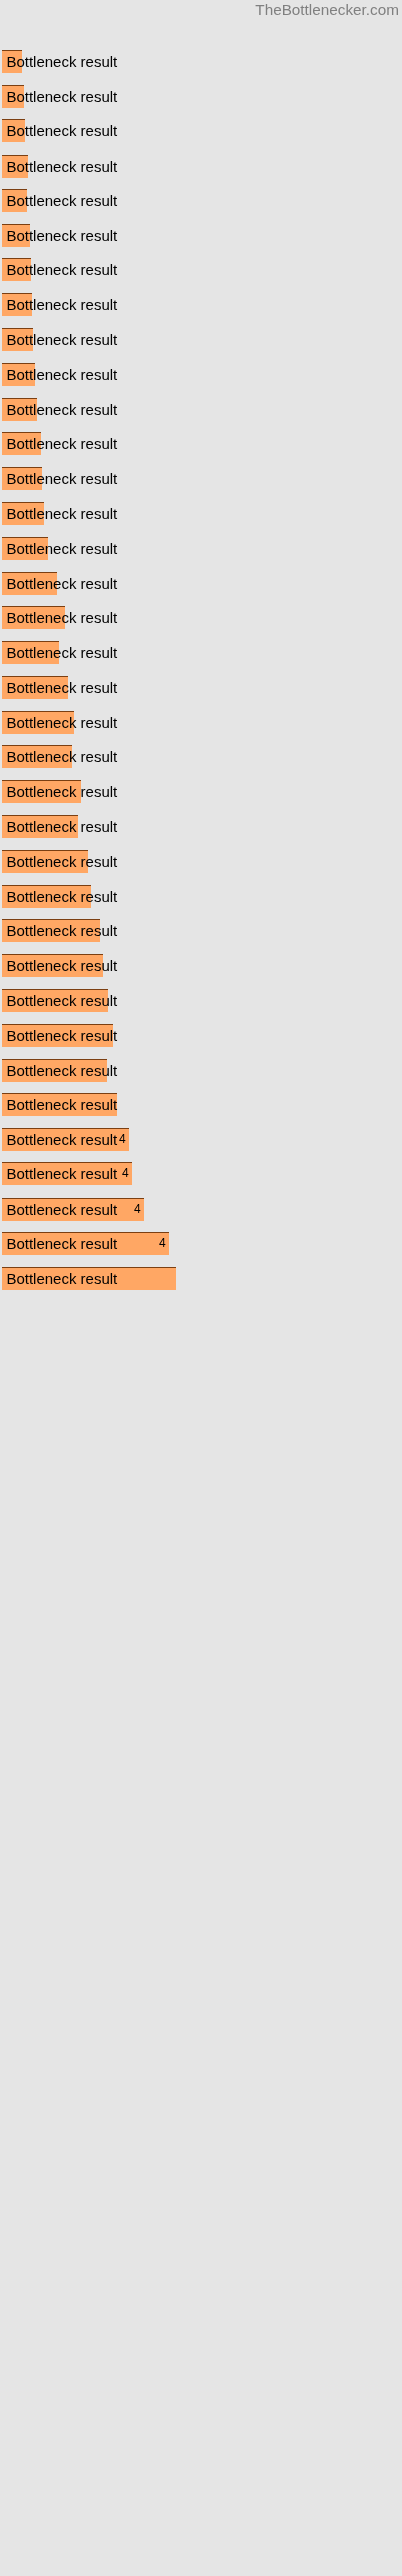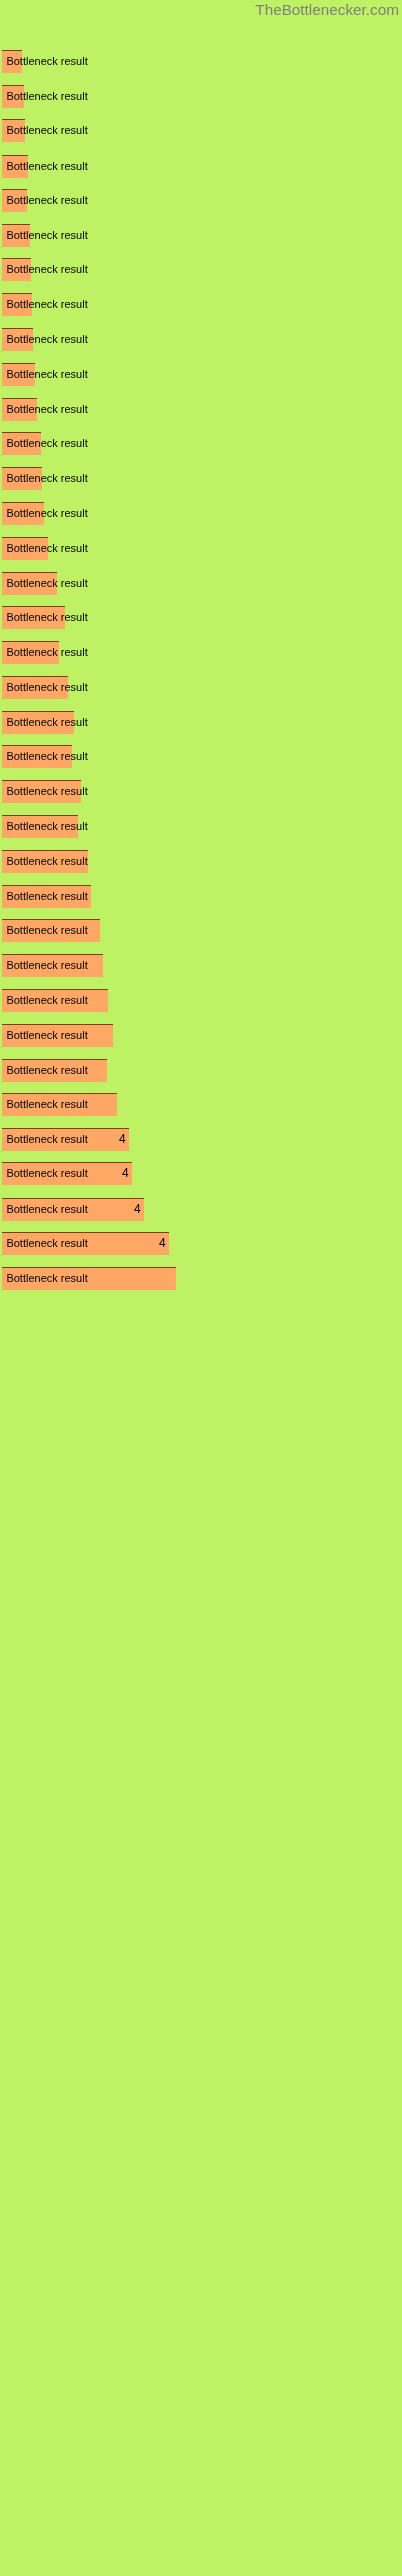--- a/index.html
+++ b/index.html
@@ -14,21 +14,21 @@
     overflow: hidden;
     font-family: "Liberation Sans", sans-serif;
     -webkit-font-smoothing: antialiased;
   }
   #chart-root {
     position: absolute;
     left: 0;
     top: 0;
     width: 403px;
     height: 2576px;
-    background: #bef264;
+    background: #e5e5e5;
   }
   #watermark-title {
     position: absolute;
     right: 4px;
     top: 0.8px;
     font-size: 15.3px;
     line-height: 17.7px;
     color: #808080;
     letter-spacing: 0px;
     white-space: nowrap;
@@ -55,21 +55,21 @@
     background: #FFA764;
     border-top: 1.6px solid #7B3F12;
     box-sizing: border-box;
   }
   .bar-label {
     position: absolute;
     left: 6.4px;
     top: 0;
     height: 22.5px;
     line-height: 23px;
-    font-size: 11px;
+    font-size: 15px;
     color: #000000;
     white-space: nowrap;
     font-family: "Liberation Sans", sans-serif;
   }
   .bar-value {
     position: absolute;
     top: 0;
     height: 22.5px;
     line-height: 23px;
     font-size: 12px;

